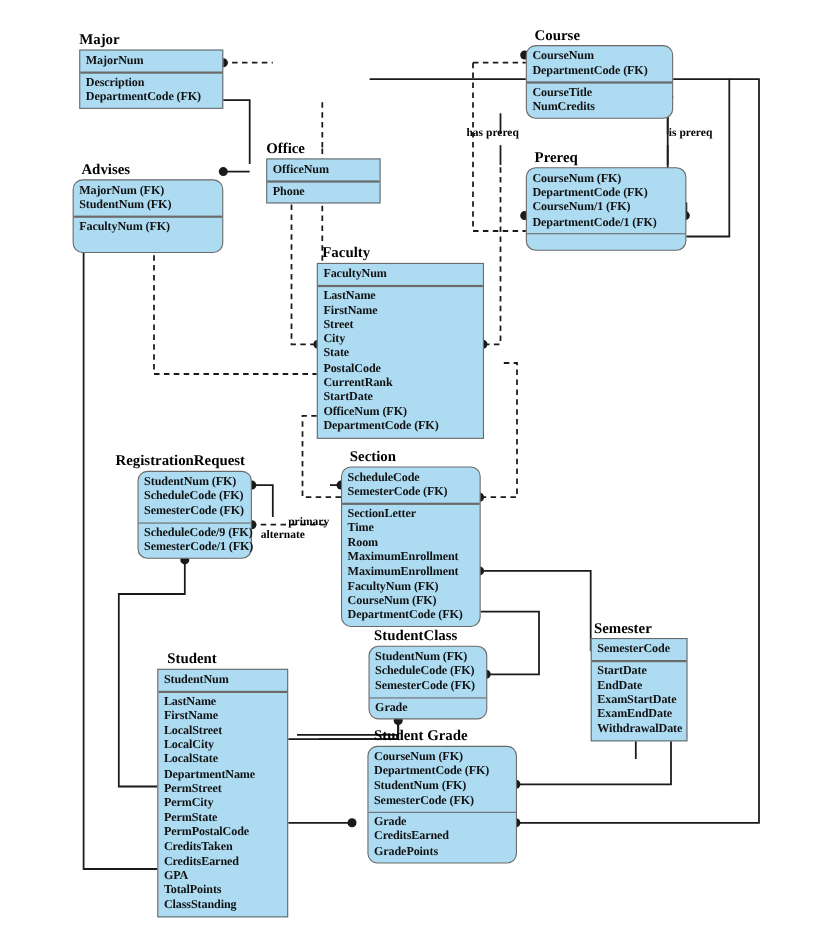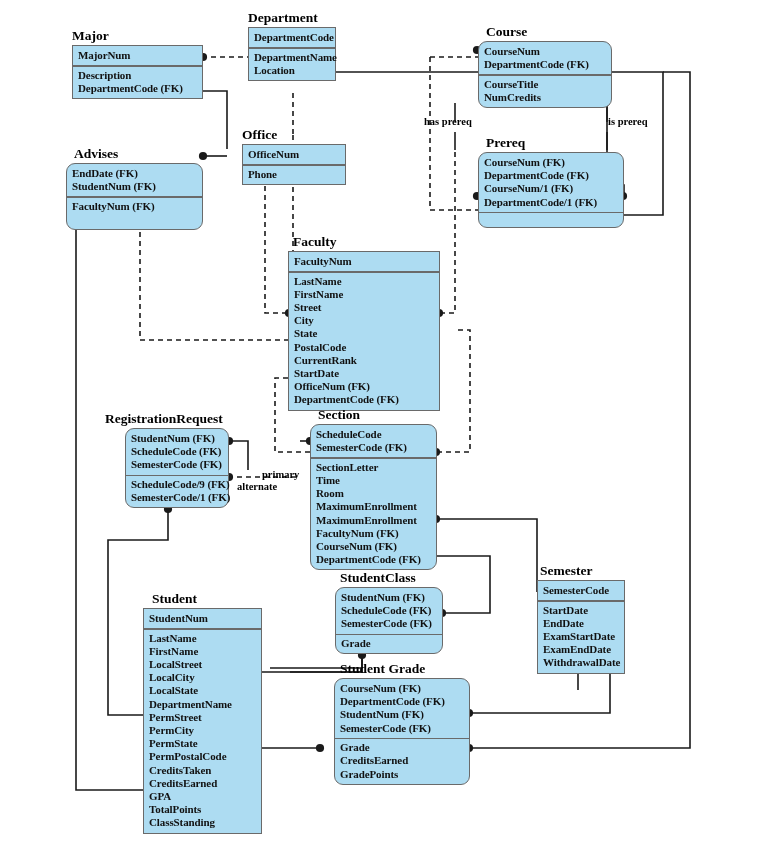--- a/index.html
+++ b/index.html
@@ -138,54 +138,41 @@
         <div class="attr">MajorNum</div>
       </div>
       <div class="divider"></div>
       <div class="compartment">
         <div class="attr">Description</div>
         <div class="attr">DepartmentCode (FK)</div>
       </div>
     </div>
   </div>
 
-  <div class="entity" style="left:248px;top:10px;width:88px;">
-    <div class="ent-title">Department</div>
-    <div class="ent-box">
-      <div class="compartment top">
-        <div class="attr">DepartmentCode</div>
-      </div>
-      <div class="divider"></div>
-      <div class="compartment">
-        <div class="attr">DepartmentName</div>
-        <div class="attr">Location</div>
-      </div>
-    </div>
-  </div>
 
   <div class="entity" style="left:478px;top:24px;width:134px;">
     <div class="ent-title" style="padding-left:8px;">Course</div>
     <div class="ent-box round">
       <div class="compartment top">
         <div class="attr">CourseNum</div>
         <div class="attr">DepartmentCode (FK)</div>
       </div>
       <div class="divider"></div>
       <div class="compartment">
         <div class="attr">CourseTitle</div>
         <div class="attr">NumCredits</div>
       </div>
     </div>
   </div>
 
   <div class="entity" style="left:66px;top:127px;width:137px;">
     <div class="ent-title" style="padding-left:8px;margin-top:19px;">Advises</div>
     <div class="ent-box round">
       <div class="compartment top">
-        <div class="attr">EndDate (FK)</div>
+        <div class="attr">MajorNum (FK)</div>
         <div class="attr">StudentNum (FK)</div>
       </div>
       <div class="divider"></div>
       <div class="compartment" style="padding-bottom:16px;">
         <div class="attr">FacultyNum (FK)</div>
       </div>
     </div>
   </div>
 
   <div class="entity" style="left:242px;top:127px;width:104px;">
@@ -208,21 +195,21 @@
         <div class="attr">CourseNum (FK)</div>
         <div class="attr">DepartmentCode (FK)</div>
         <div class="attr">CourseNum/1 (FK)</div>
         <div class="attr">DepartmentCode/1 (FK)</div>
       </div>
       <div class="divider"></div>
       <div class="compartment empty-comp"></div>
     </div>
   </div>
 
-  <div class="entity" style="left:288px;top:222px;width:152px;margin-top:12px;">
+  <div class="entity" style="left:288px;top:222px;width:152px;">
     <div class="ent-title" style="padding-left:5px;">Faculty</div>
     <div class="ent-box">
       <div class="compartment top">
         <div class="attr">FacultyNum</div>
       </div>
       <div class="divider"></div>
       <div class="compartment">
         <div class="attr">LastName</div>
         <div class="attr">FirstName</div>
         <div class="attr">Street</div>

